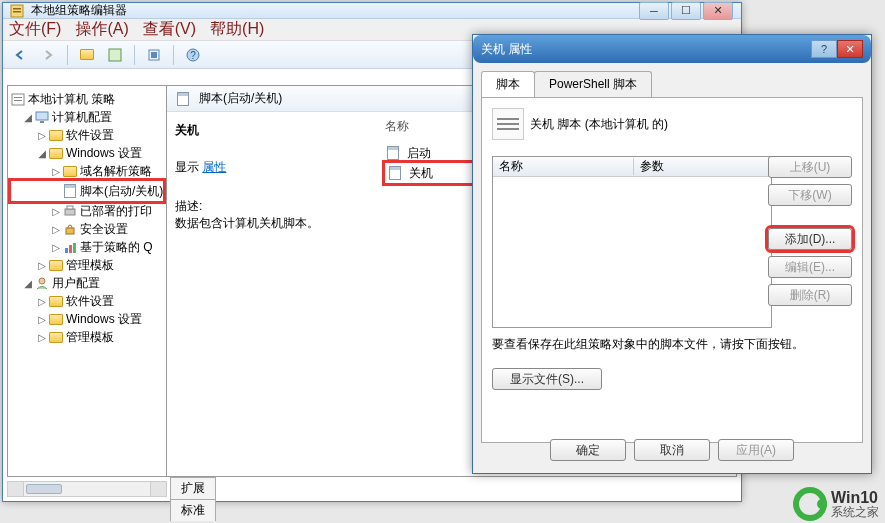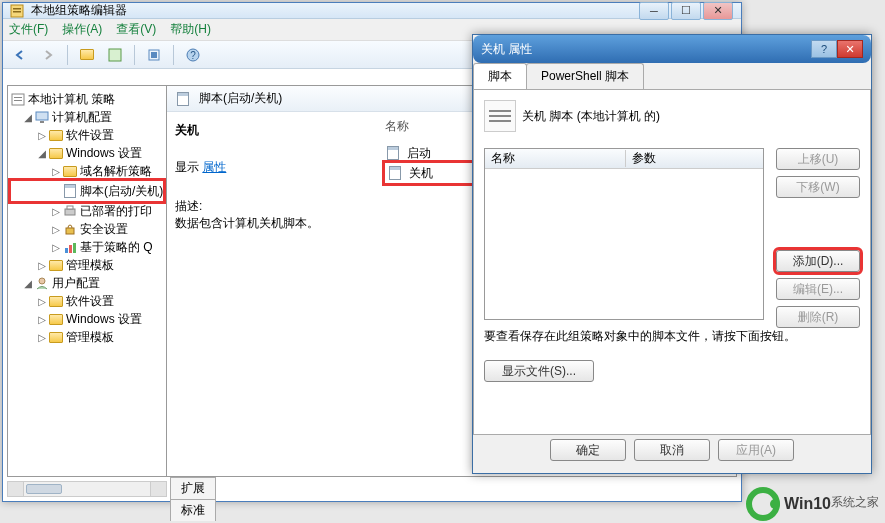--- a/index.html
+++ b/index.html
@@ -20,21 +20,21 @@
     .win-controls { display: flex; gap: 2px; margin-right: 2px; }
     .win-btn {
       width: 30px; height: 18px; border: 1px solid #8ab3d8;
       background: linear-gradient(#e9f2fb, #c2d9ee);
       display: flex; align-items: center; justify-content: center;
       font-size: 11px; color: #333; border-radius: 2px;
     }
     .win-btn.close { background: linear-gradient(#f0c4c4, #e89898); }
     .menubar {
       height: 22px; background: #f0f0f0; display: flex; align-items: center;
-      padding: 0 6px; gap: 14px; font-size: 12px; color: #15803d; border-bottom: 1px solid #ddd;
+      padding: 0 6px; gap: 14px; font-size: 16px; color: #7f1d1d; border-bottom: 1px solid #ddd;
     }
     .menu-item { cursor: default; }
     .toolbar {
       height: 28px; background: linear-gradient(#f7fbff, #e5eef7);
       border-bottom: 1px solid #c6d4e1; display: flex; align-items: center;
       padding: 0 6px; gap: 6px;
     }
     .tb-btn {
       width: 22px; height: 22px; border: 1px solid transparent;
       display: flex; align-items: center; justify-content: center; border-radius: 2px;
@@ -97,21 +97,21 @@
       color: #fff; display: flex; align-items: center; padding: 0 8px; font-size: 12px; border-radius: 8px;
     }
     .dlg-title-text { flex: 1; }
     .dlg-ctrls { display: flex; gap: 0; }
     .dlg-btn {
       width: 26px; height: 18px; background: linear-gradient(#c2daf0, #9cc2e3);
       border: 1px solid #6b99c5; display: flex; align-items: center; justify-content: center;
       font-size: 11px; color: #1a4a7a;
     }
     .dlg-btn.close { background: linear-gradient(#e9736c, #cf3a30); color: #fff; border-color: #a32820; }
-    .dlg-body { position: relative; height: calc(100% - 28px); }
+    .dlg-body { padding: 8px; position: relative; height: calc(100% - 28px); }
     .dlg-tabs { display: flex; font-size: 12px; }
     .dlg-tab {
       padding: 4px 14px; border: 1px solid #aaa; background: #fff;
       border-bottom: none; margin-right: -1px; border-radius: 3px 3px 0 0;
     }
     .dlg-tab.inactive { background: #f0f0f0; }
     .dlg-frame {
       border: 1px solid #aaa; background: #fff; height: 346px;
       padding: 10px; font-size: 12px; position: relative;
     }
@@ -132,37 +132,37 @@
     .list-col1 { width: 140px; padding-left: 6px; }
     .list-col2 { flex: 1; padding-left: 6px; border-left: 1px solid #ccc; }
     .side-btns { position: absolute; right: 10px; top: 58px; width: 84px; display: flex; flex-direction: column; gap: 6px; }
     .side-btns2 { position: absolute; right: 10px; top: 130px; width: 84px; display: flex; flex-direction: column; gap: 6px; }
     .btn {
       height: 22px; border: 1px solid #888; background: linear-gradient(#fdfdfd, #e6e6e6);
       font-size: 12px; border-radius: 3px; display: flex; align-items: center; justify-content: center;
       color: #333;
     }
     .btn.disabled { color: #999; }
-    .btn.highlighted { outline: 3px solid #e93434; margin-top: 30px; }
+    .btn.highlighted { outline: 3px solid #e93434; }
     .dlg-hint { position: absolute; left: 10px; top: 238px; width: 360px; font-size: 12px; }
     .show-files-btn { position: absolute; left: 10px; top: 270px; width: 110px; }
     .dlg-bottom {
       position: absolute; left: 8px; right: 8px; bottom: 8px; height: 26px;
       display: flex; justify-content: center; gap: 8px;
     }
     .dlg-bottom .btn { width: 76px; }
 
     
     .watermark {
       position: absolute; right: 6px; bottom: 2px; display: flex; align-items: center;
       font-size: 18px; color: #333; gap: 4px;
     }
     .wm-logo { width: 34px; height: 34px; border: 6px solid #3cb043; border-radius: 50%; position: relative; }
     .wm-logo::after { content: ""; position: absolute; right: -6px; top: 50%; width: 10px; height: 10px; background: #3cb043; border-radius: 50%; transform: translateY(-50%); }
-    .wm-text { display: flex; flex-direction: row; line-height: 1; }
+    .wm-text { display: flex; flex-direction: column; line-height: 1; }
     .wm-top { font-weight: bold; font-size: 16px; }
     .wm-bottom { font-size: 12px; color: #555; }
 
     
     .folder { width:14px; height:11px; background: linear-gradient(#ffe9a8,#f6c94a); border:1px solid #c89b1e; border-radius:1px; }
     .doc { width:12px; height:14px; background:#fff; border:1px solid #89a; box-shadow: inset 0 3px 0 #bcd; }
   </style>
 </head>
 <body>
 

